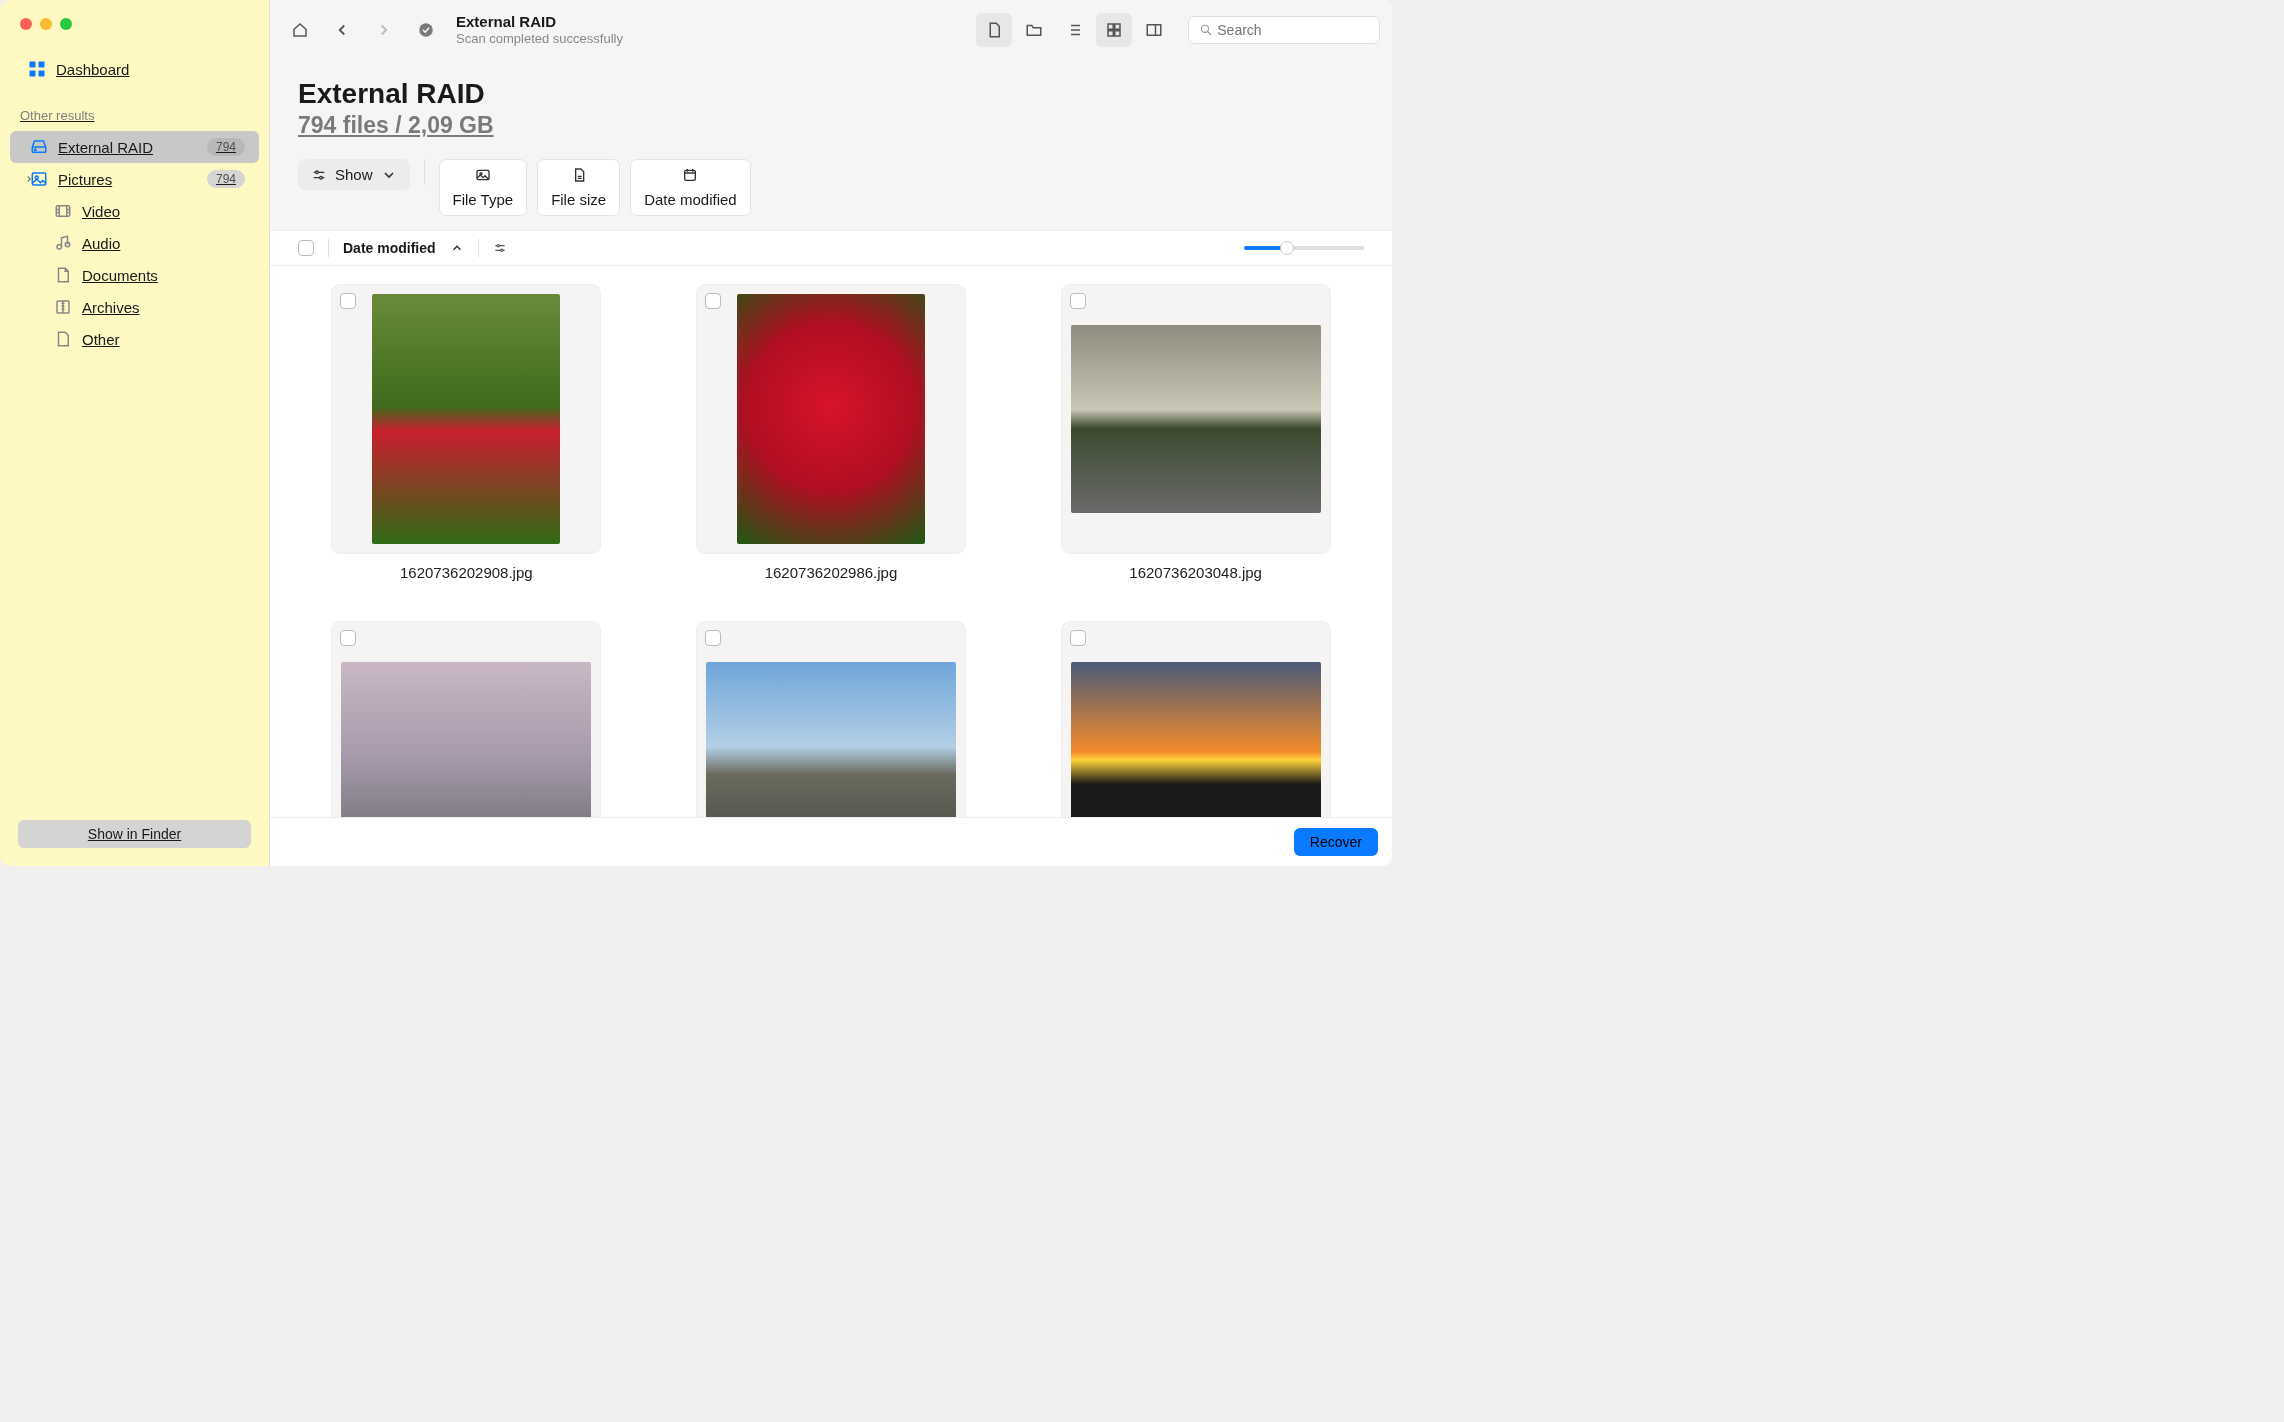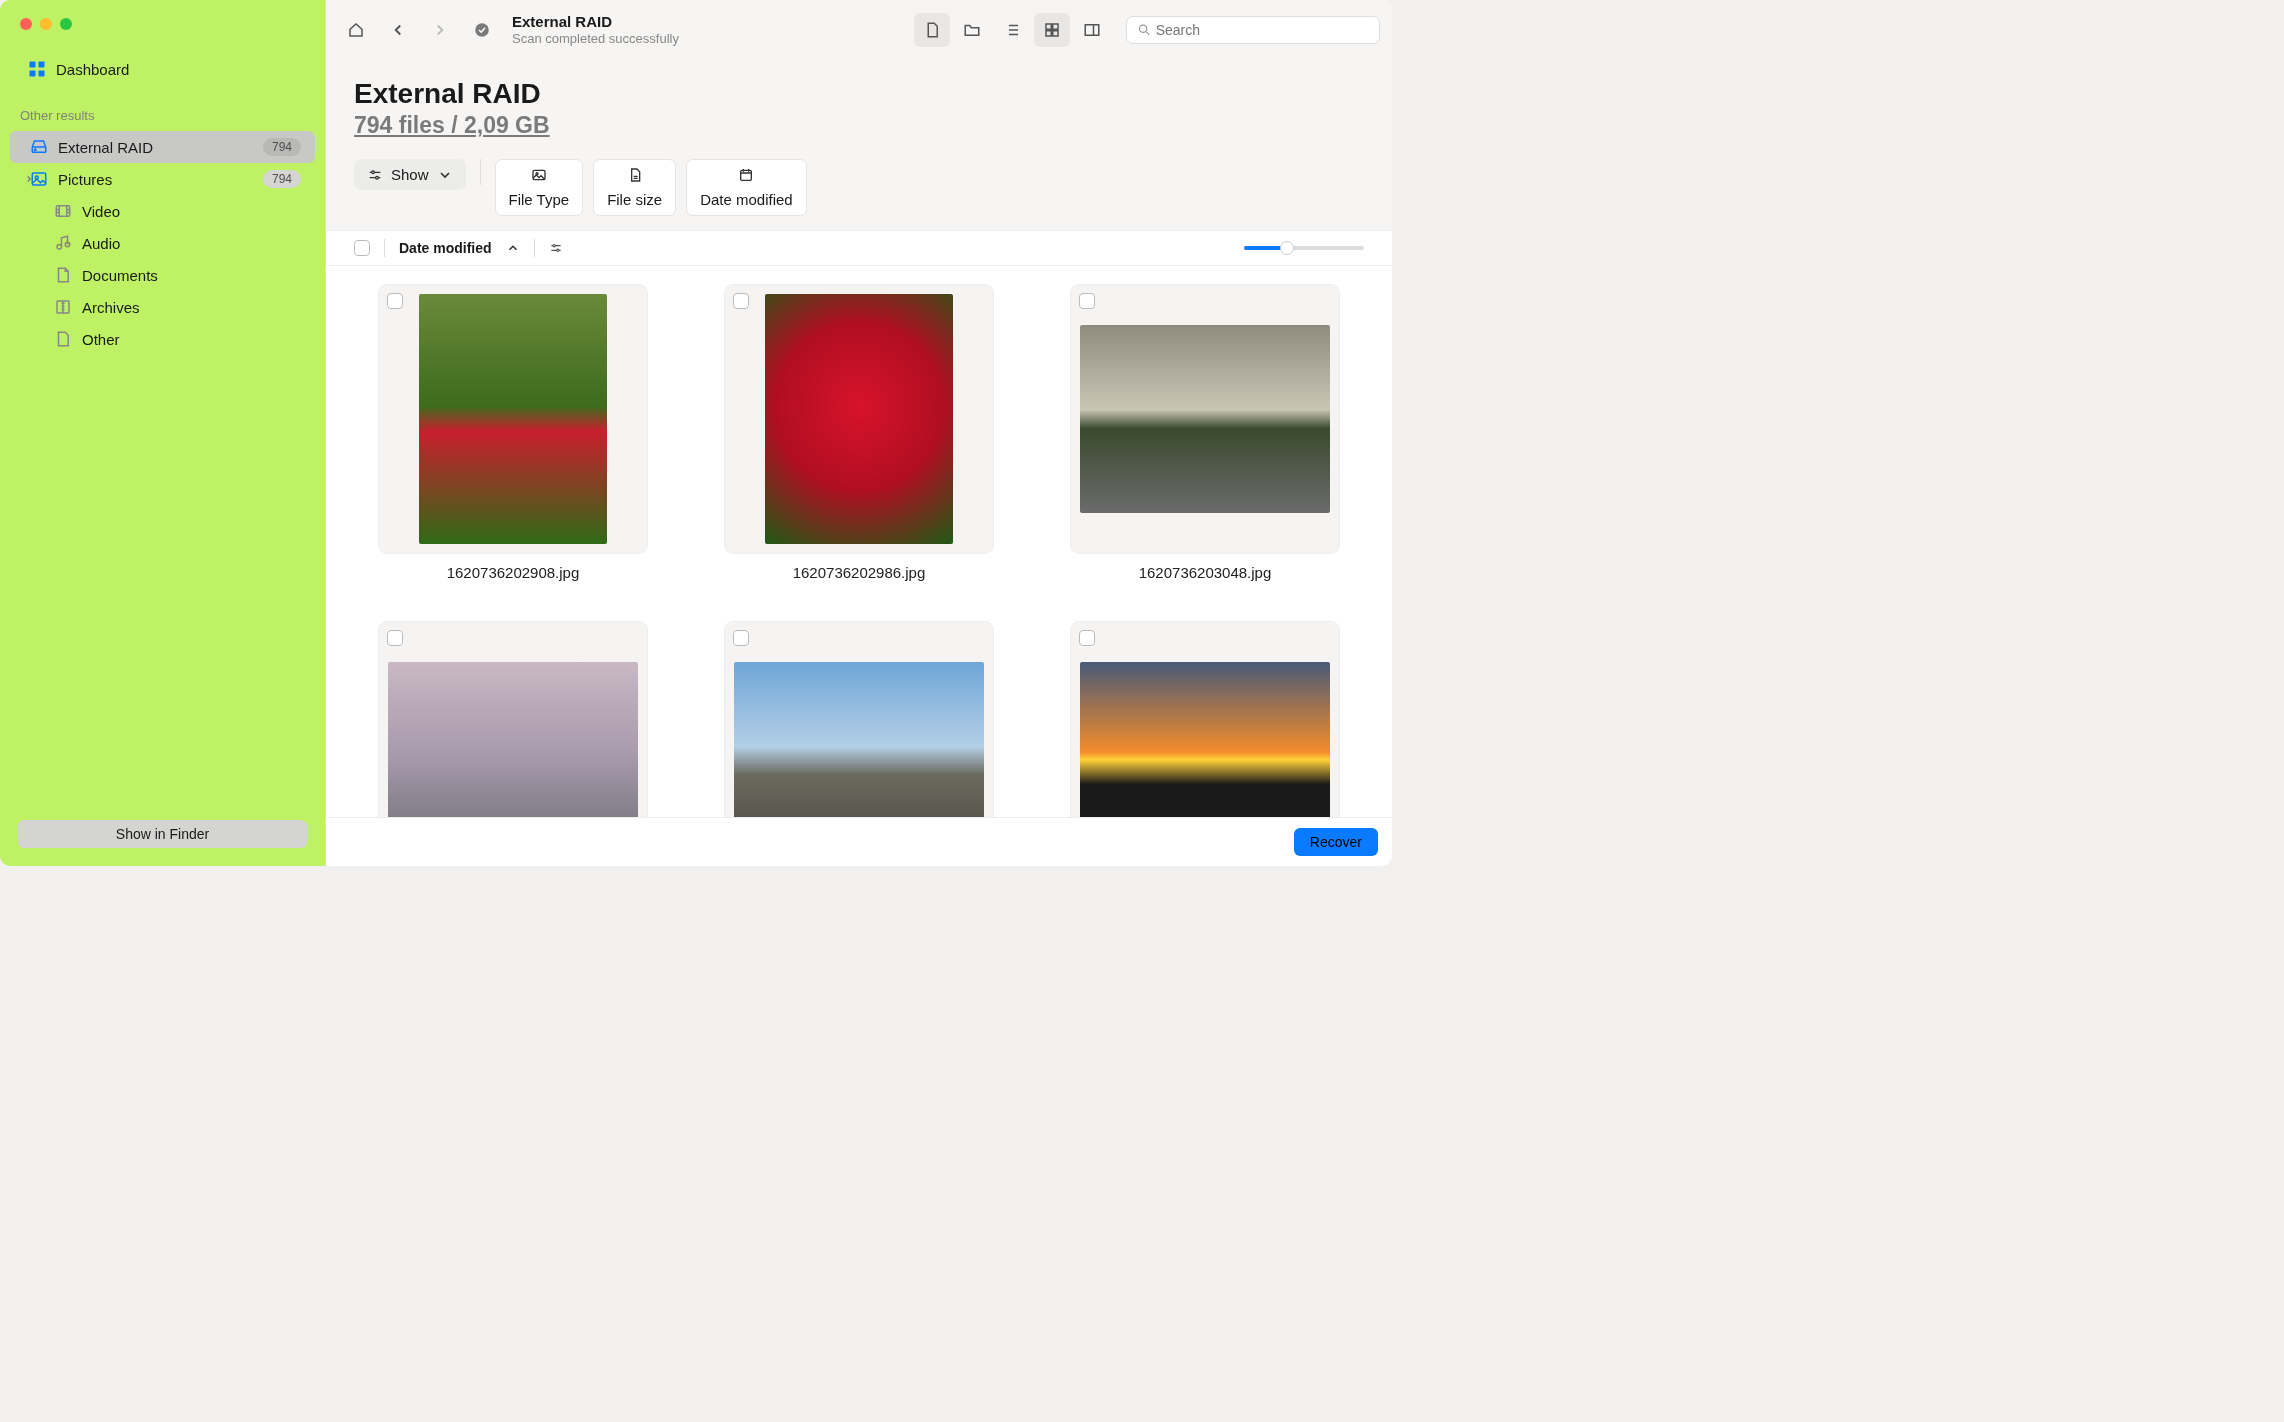--- a/index.html
+++ b/index.html
@@ -1,17 +1,17 @@
 <!DOCTYPE html>
 <html><head>
 <meta charset="utf-8">
 <style>
 * { margin:0; padding:0; box-sizing:border-box; font-family:-apple-system,BlinkMacSystemFont,"Segoe UI",sans-serif; }
 body { width:1392px; height:866px; background:#f1f0ef; border-radius:10px; overflow:hidden; display:flex; font-size:14px; color:#1a1a1a; }
-.sidebar { width:326px; background:#bef264; display:flex; flex-direction:column; border-right:1px solid #ddd; }
+.sidebar { width:270px; background:#fef9c3; display:flex; flex-direction:column; border-right:1px solid #ddd;text-decoration:underline; }
 .traffic { display:flex; gap:8px; padding:18px 0 0 20px; height:50px; }
 .tl { width:12px; height:12px; border-radius:50%; }
 .tl.r{background:#ff5f57;} .tl.y{background:#febc2e;} .tl.a{background:#28c840;}
 .dash { display:flex; align-items:center; gap:10px; padding:10px 20px 10px 28px; font-size:15px; cursor:pointer; }
 .dash svg{width:18px;height:18px;}
 .sec-title { font-size:13px; color:#808080; padding:20px 20px 8px 20px; }
 .item { display:flex; align-items:center; padding:7px 14px 7px 20px; gap:10px; font-size:15px; cursor:pointer; position:relative; border-radius:6px; margin:0 10px; }
 .item.sel { background:#c8c8c6; }
 .item .ico{width:18px;height:18px;flex-shrink:0;}
 .item .chev{width:10px;position:absolute;left:14px;}
@@ -22,21 +22,21 @@
 .main { flex:1; display:flex; flex-direction:column; background:#fff; }
 .topbar { height:60px; display:flex; align-items:center; padding:0 12px; gap:6px; background:#f6f5f4; }
 .tbbtn { width:36px; height:34px; display:flex; align-items:center; justify-content:center; border-radius:6px; cursor:pointer; color:#555; }
 .tbbtn.act{background:#e8e7e5;}
 .tbbtn svg{width:18px;height:18px;}
 .titleblock { display:flex; flex-direction:column; margin-left:6px; line-height:1.3; }
 .titleblock .t1{font-weight:600;font-size:15px;}
 .titleblock .t2{font-size:13px;color:#888;}
 .spacer{flex:1;}
 .viewmodes{display:flex;gap:4px;margin-right:10px;}
-.search { display:flex; align-items:center; gap:4px; border:1px solid #ddd; border-radius:7px; padding:5px 10px; width:254px; background:#fff; }
+.search { display:flex; align-items:center; gap:4px; border:1px solid #ddd; border-radius:7px; padding:5px 10px; width:192px; background:#fff; }
 .search input{border:none;outline:none;font-size:14px;width:100%;color:#333;}
 .header2 { padding:18px 28px 0 28px; background:#f6f5f4; }
 .header2 .h1{font-size:28px;font-weight:700;}
 .header2 .h2{font-size:23px;color:#7a7a7a;font-weight:600;margin-top:2px;text-decoration:underline;}
 .filters { display:flex; gap:10px; padding:20px 28px 14px 28px; background:#f6f5f4; border-bottom:1px solid #eee; align-items:flex-start;}
 .pill { display:flex; align-items:center; gap:8px; background:#ececea; border-radius:7px; padding:7px 13px; cursor:pointer; font-size:15px; }
 .pill.white{background:#fff;border:1px solid #e4e4e4;flex-direction:column;}
 .pill svg{width:16px;height:16px;}
 .vline{width:1px;height:26px;background:#ddd;margin:0 4px;}
 .sortbar { display:flex; align-items:center; padding:8px 28px; gap:14px; border-bottom:1px solid #eee; }

